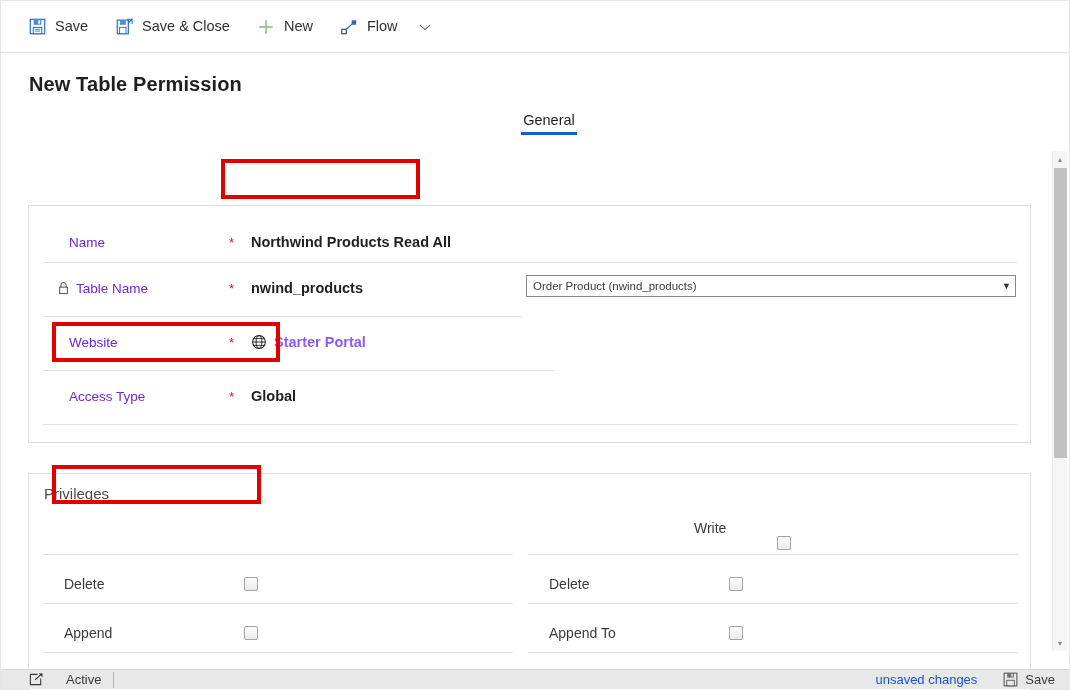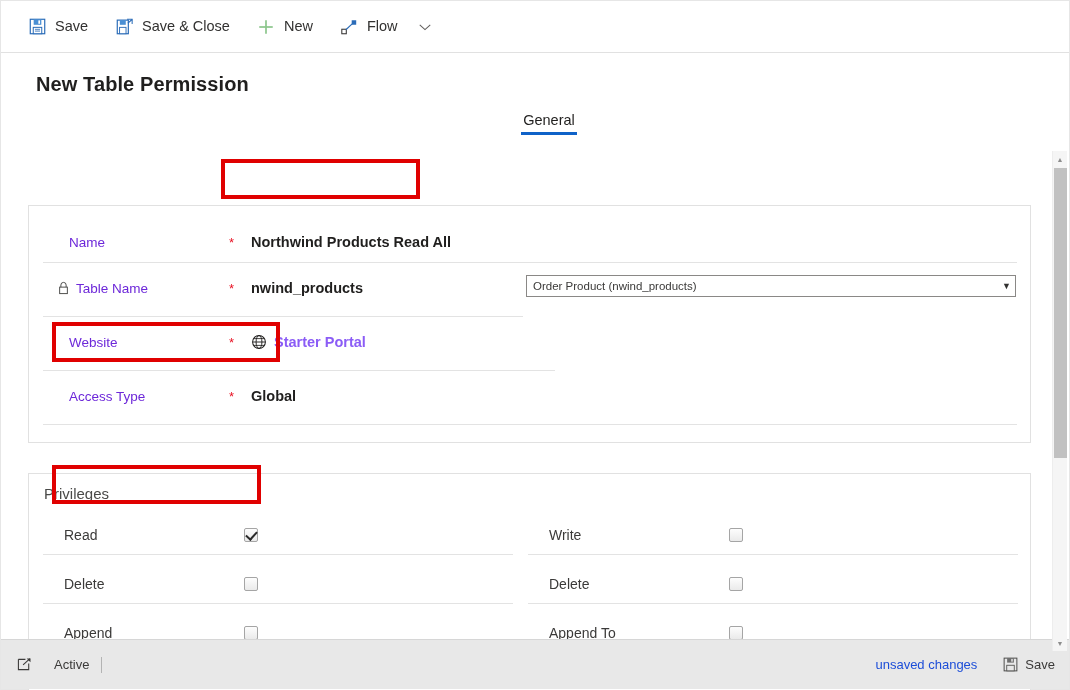--- a/index.html
+++ b/index.html
@@ -44,21 +44,21 @@
   .page {
     position: relative;
     height: 585px;
     padding: 0 0 0 0;
     background: #ffffff;
   }
   .page-title {
     font-size: 20px;
     font-weight: 600;
     color: #201f1e;
-    padding: 20px 0 0 35px;
+    padding: 20px 0 0 28px;
     letter-spacing: .1px;
   }
   .tabs {
     padding: 16px 0 0 28px;
     display: flex;
     justify-content: center;
   }
   .tab {
     font-size: 14.5px;
     color: #201f1e;
@@ -214,26 +214,26 @@
     height: 290px;
     background: #c1c1c1;
     cursor: pointer;
   }
   .vscroll .arr.bot { position: absolute; bottom: 0; left: 0; right: 0; }
 
   
   .statusbar {
     position: absolute;
     left: 0; right: 0; bottom: 0;
-    height: 50px;
+    height: 20px;
     background: #e8e8e8;
     border-top: 1px solid #d6d6d6;
     display: flex;
     align-items: center;
-    padding: 0 14px 0 16px;
+    padding: 0 14px 0 28px;
     font-size: 13px;
     color: #3b3a39;
   }
   .statusbar .left { display: flex; align-items: center; }
   .statusbar .right { margin-left: auto; display: flex; align-items: center; }
   .st-ico { display: inline-flex; margin-right: 22px; cursor: pointer; }
   .st-active { margin-right: 12px; }
   .st-div { width: 1px; height: 16px; background: #b3b3b3; }
   .st-unsaved { margin-right: 26px; color: #1d4ed8; text-align: center; }
   .st-save { display: flex; align-items: center; cursor: pointer; }
@@ -366,39 +366,35 @@
           <span class="rlabel" style="width:160px;">Access Type</span>
           <span class="req" style="width:22px;">*</span>
           <span class="rvalue">Global</span>
         </div>
         <div class="sep" style="left:14px; top:218px; width:974px;"></div>
       </div>
 
       <div class="panel" id="privileges-panel">
         <div class="sec-title">Privileges</div>
 
-        <div class="privrow" style="left:35px; top:46px; width:470px;">
-          <span class="privlabel" style="width:180px;">Read</span>
-          <span class="cbox checked"></span>
-        </div>
         <div class="sep" style="left:14px; top:80px; width:470px;"></div>
 
         <div class="privrow" style="left:35px; top:95px; width:470px;">
           <span class="privlabel" style="width:180px;">Delete</span>
           <span class="cbox"></span>
         </div>
         <div class="sep" style="left:14px; top:129px; width:470px;"></div>
 
         <div class="privrow" style="left:35px; top:144px; width:470px;">
           <span class="privlabel" style="width:180px;">Append</span>
           <span class="cbox"></span>
         </div>
         <div class="sep" style="left:14px; top:178px; width:470px;"></div>
 
-        <div class="privrow" style="left:520px; top:46px; width:470px;">
+        <div class="privrow" style="left:520px; top:46px; width:470px;flex-direction:column;">
           <span class="privlabel" style="width:180px;">Write</span>
           <span class="cbox"></span>
         </div>
         <div class="sep" style="left:499px; top:80px; width:490px;"></div>
 
         <div class="privrow" style="left:520px; top:95px; width:470px;">
           <span class="privlabel" style="width:180px;">Delete</span>
           <span class="cbox"></span>
         </div>
         <div class="sep" style="left:499px; top:129px; width:490px;"></div>

